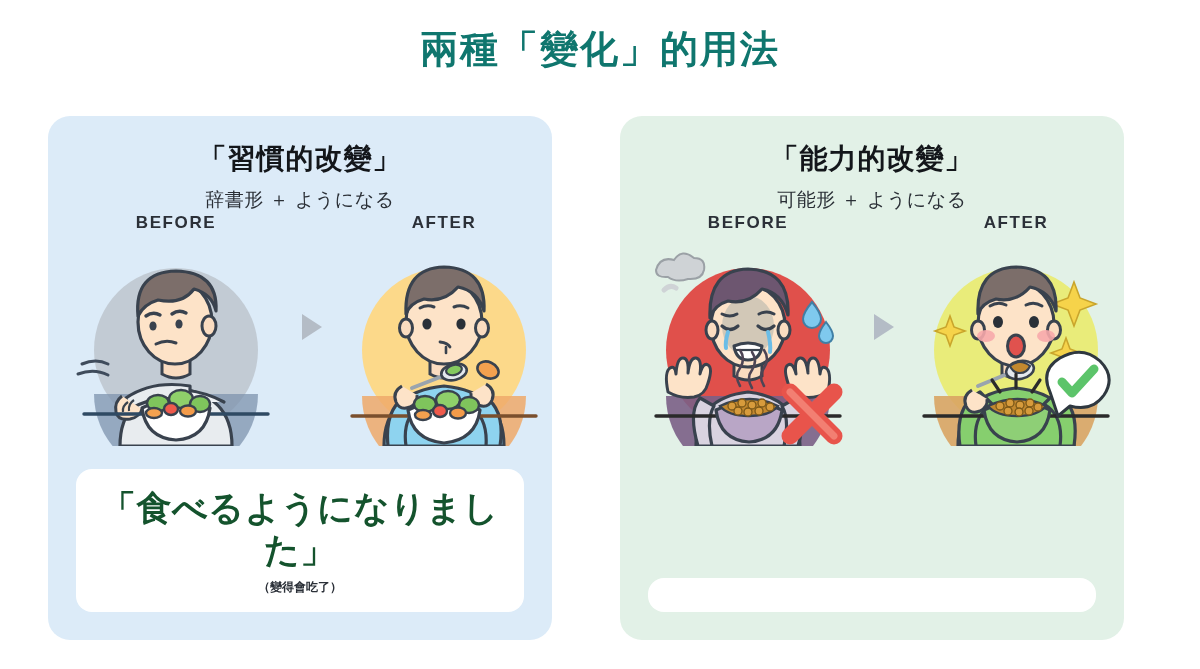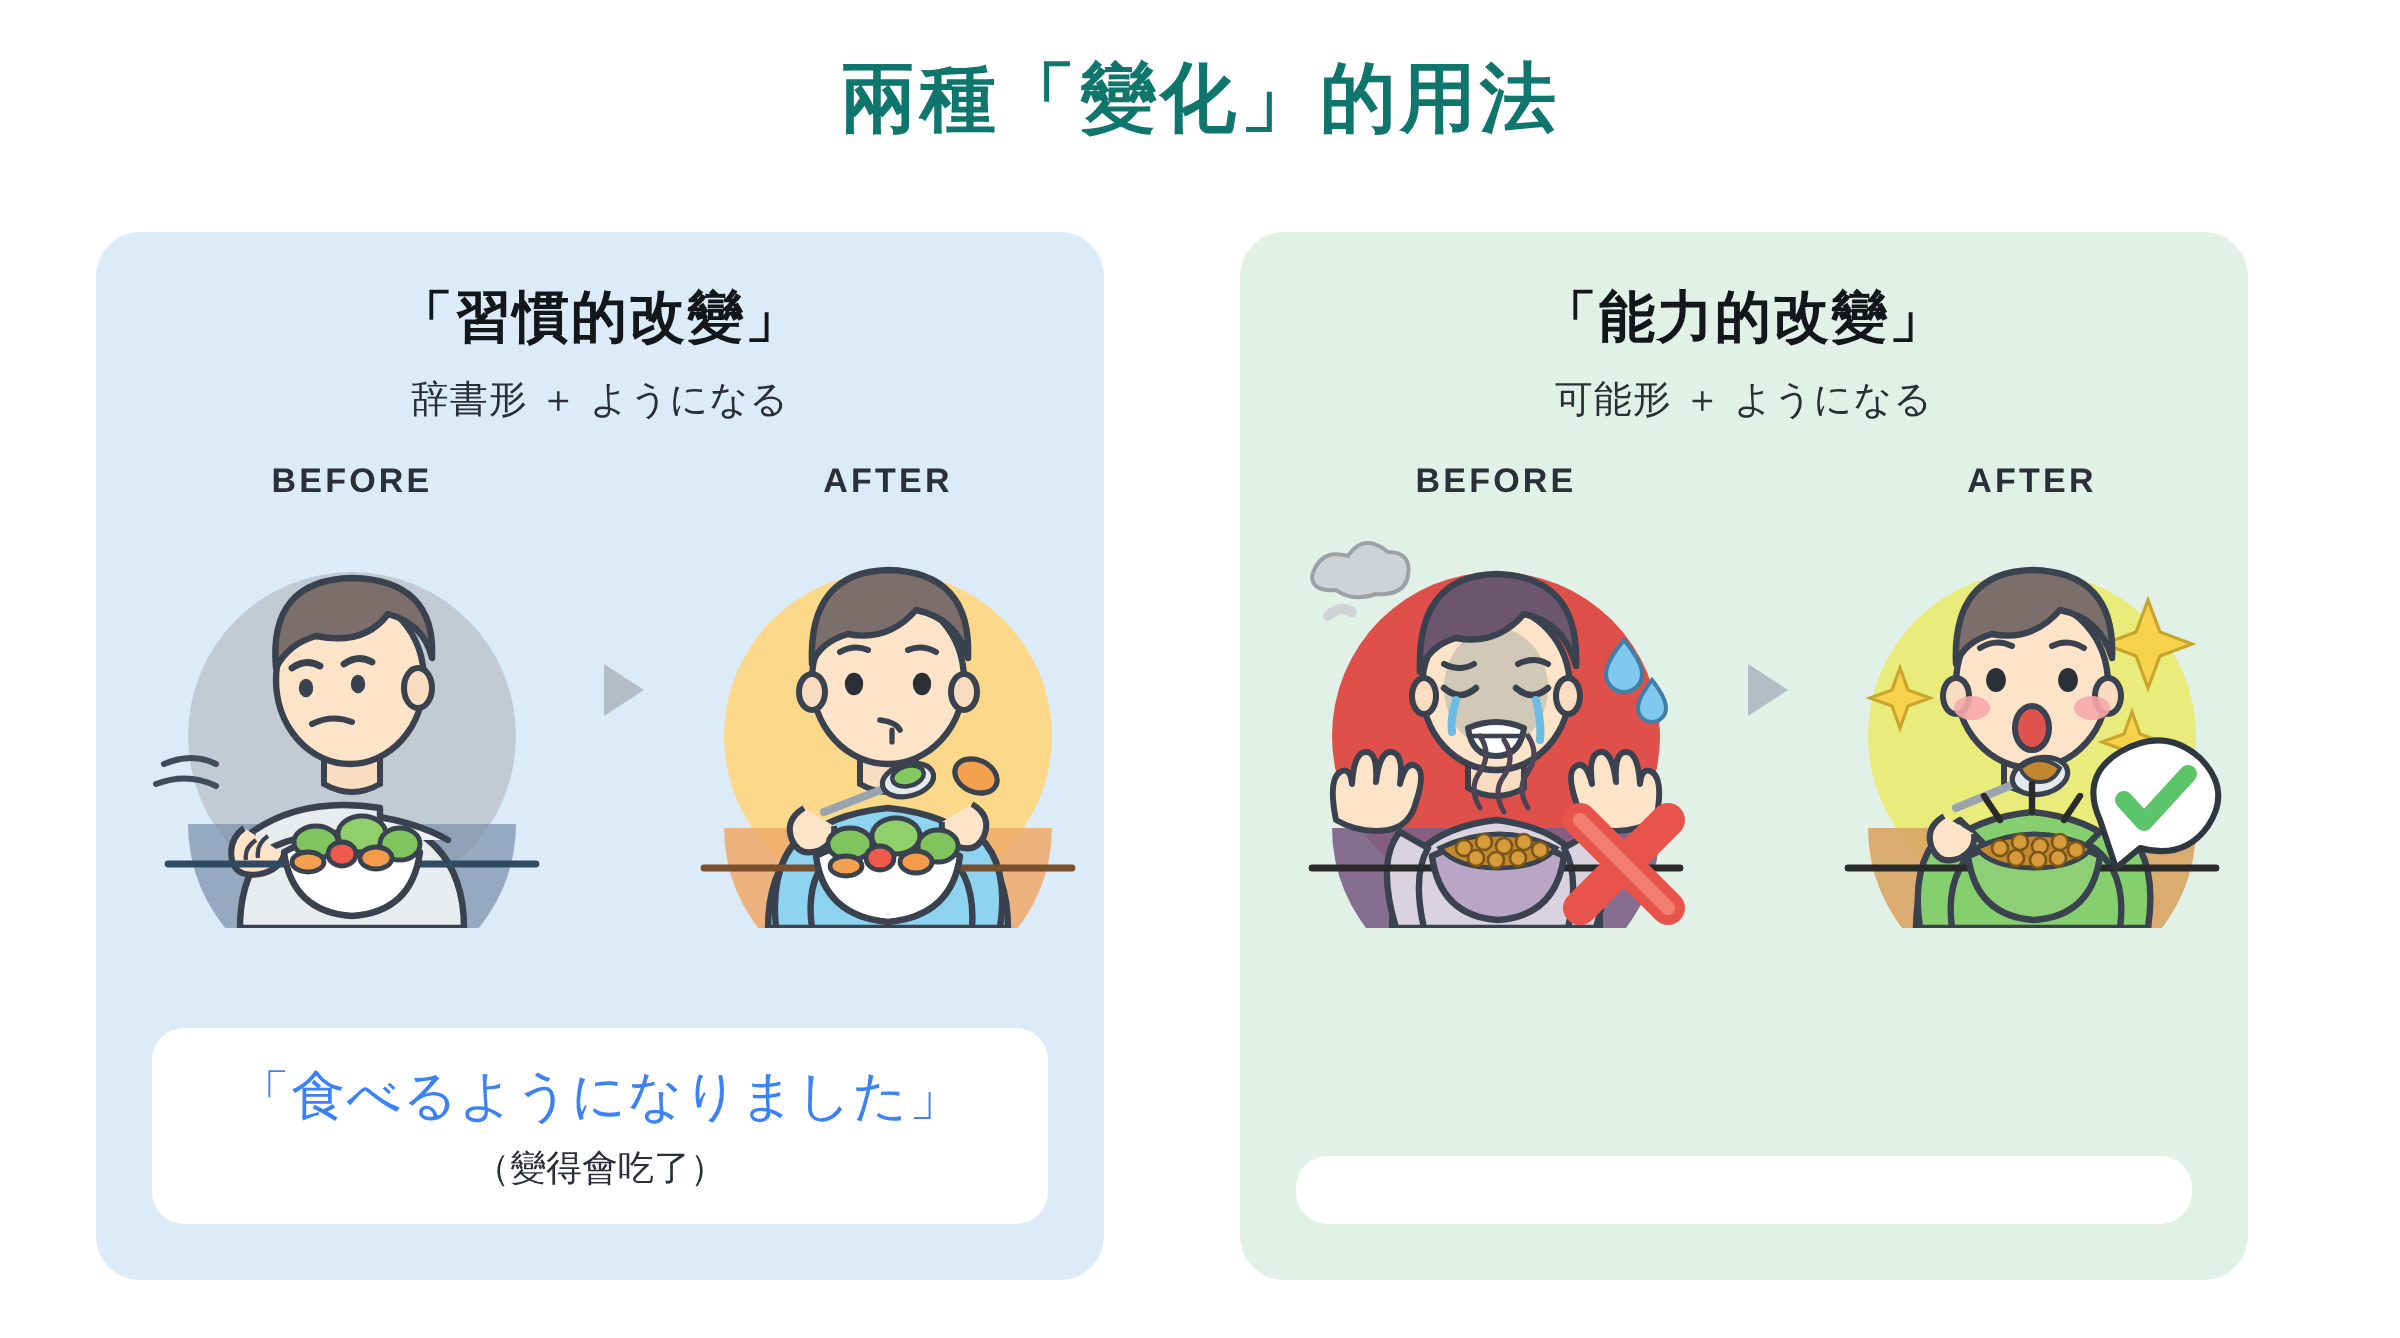--- a/index.html
+++ b/index.html
@@ -33,21 +33,21 @@
     letter-spacing: 1px;
   }
   .panel-sub {
     margin-top: 9px; text-align: center;
     font-size: 19px; font-weight: normal; color: #2a2f36;
     letter-spacing: .5px;
   }
 
   
   .stage {
-    position: relative; margin-top: 18px;
+    position: relative; 
     height: 240px;
   }
   .stage-col {
     position: absolute; top: 0; width: 200px; height: 240px;
   }
   .col-before { left: 28px; }
   .col-after  { left: 296px; }
   .ba-label {
     text-align: center; font-size: 17px; font-weight: bold;
     letter-spacing: 1.6px; color: #2b3038;
@@ -65,25 +65,25 @@
   .arrow-wrap svg { display:block; width:44px; height:44px; }
 
   
   .caption-card {
     position: absolute; left: 28px; right: 28px; bottom: 28px;
     background: #ffffff; border-radius: 16px;
     padding: 18px 10px 16px;
     text-align: center;
   }
   .caption-main {
-    font-size: 27px; font-weight: normal; color: #3b82f6;
+    font-size: 35px; font-weight: bold; color: #14532d;
     letter-spacing: .5px; line-height: 1.2;
   }
   .caption-sub {
-    margin-top: 8px; font-size: 18px; font-weight: normal; color: #2b3038;
+    margin-top: 8px; font-size: 12px; font-weight: bold; color: #2b3038;
   }
 </style>
 </head>
 <body>
 
 <div id="root">
 
   <div class="page-title">兩種「變化」的用法</div>
 
   <div class="panel panel-left">

